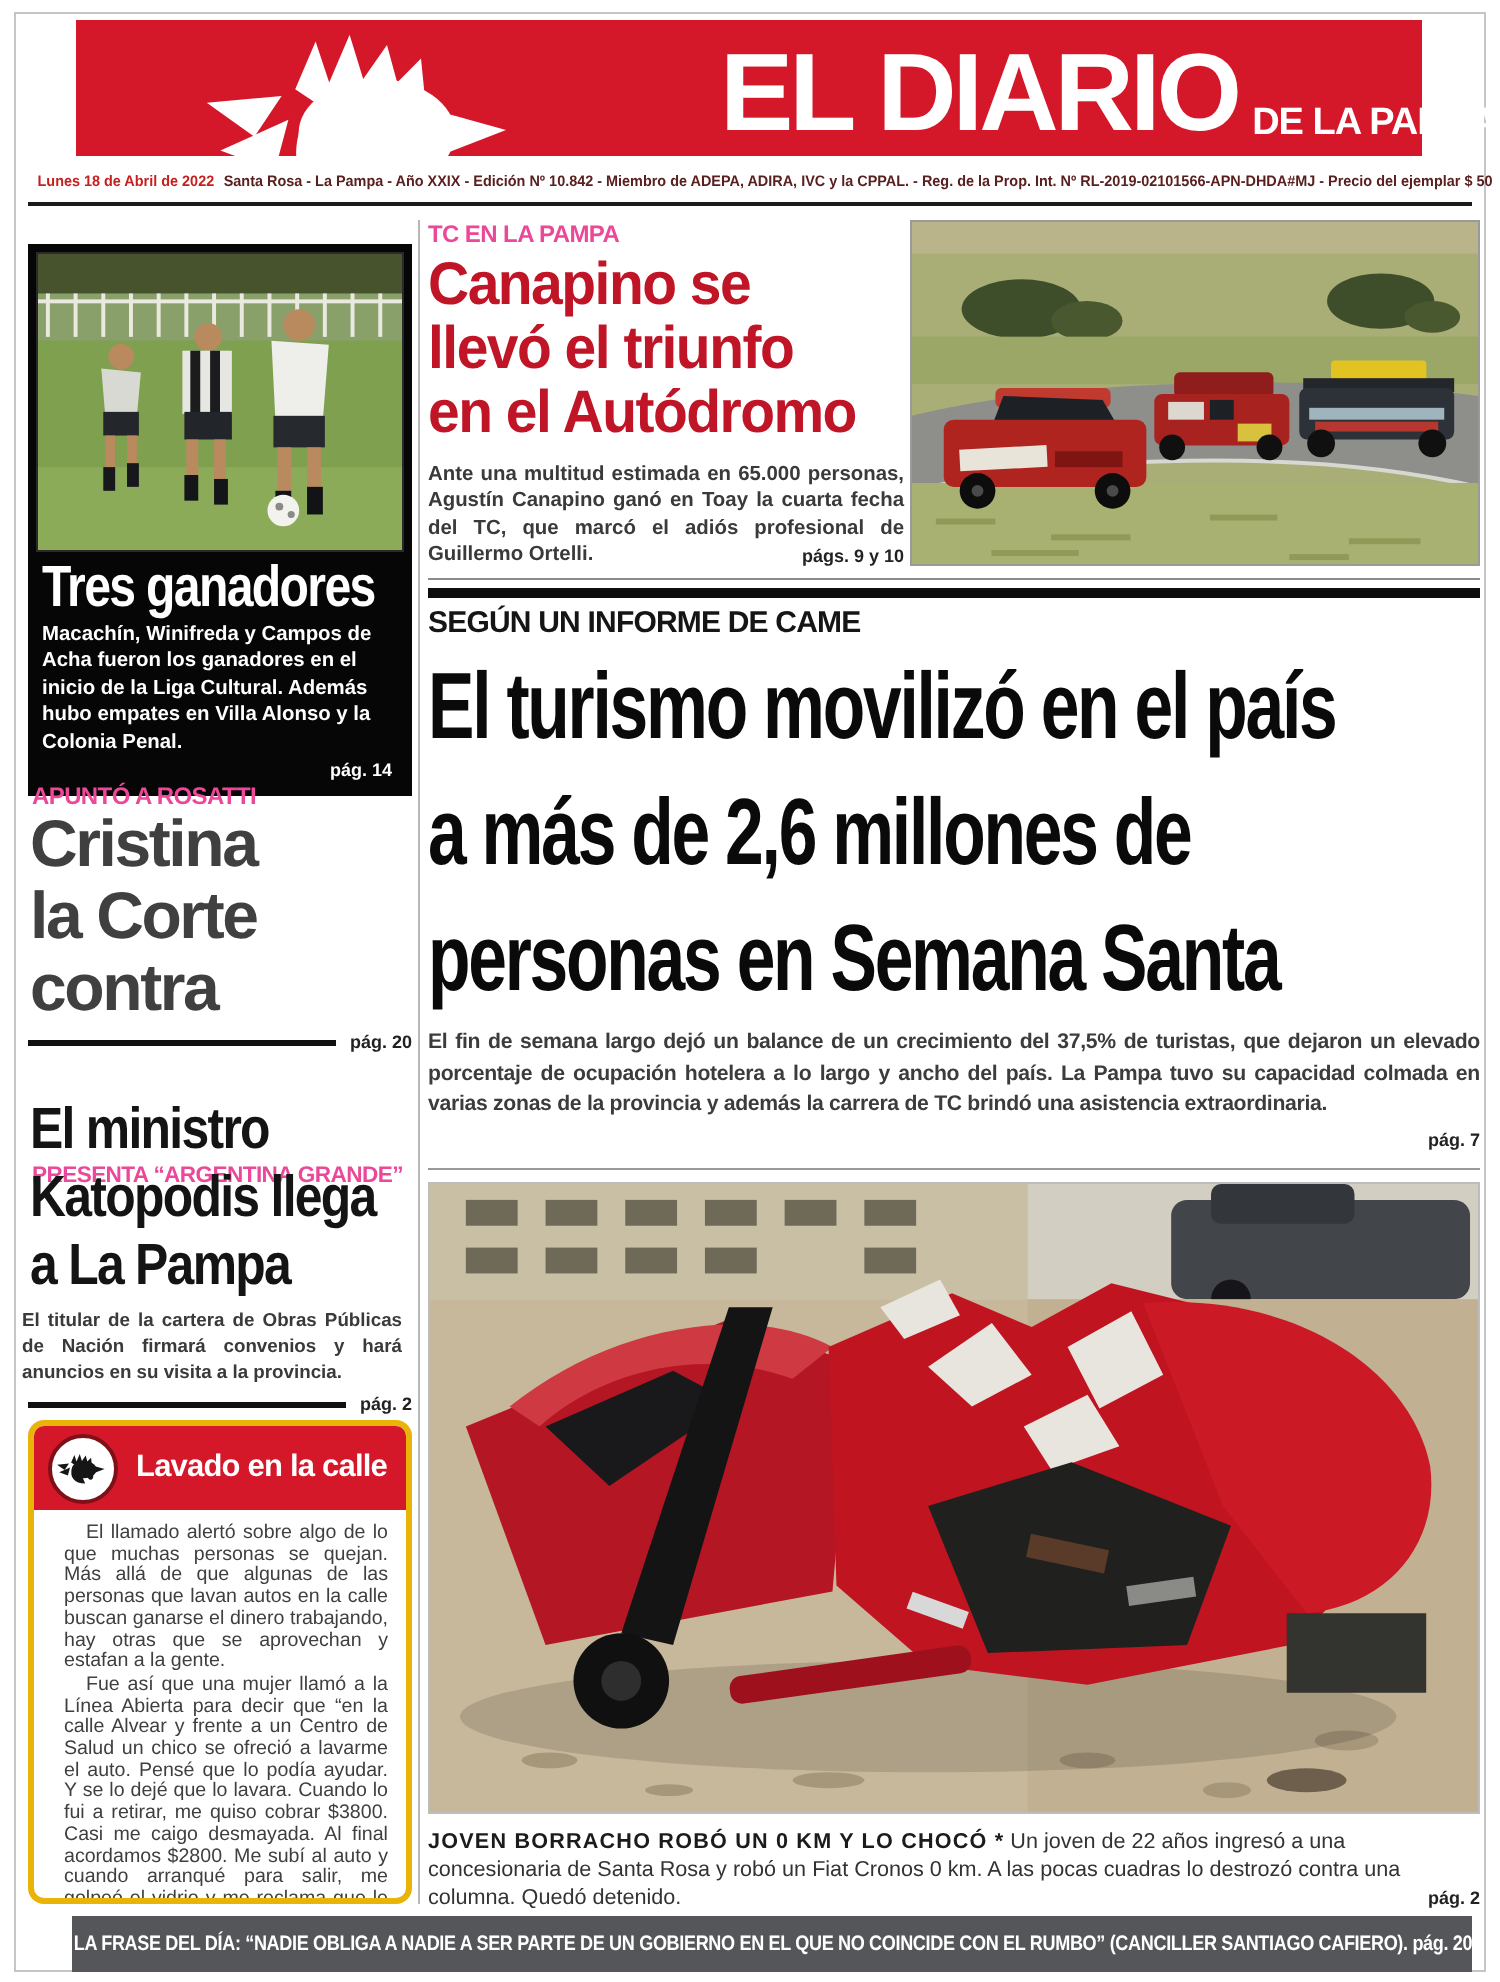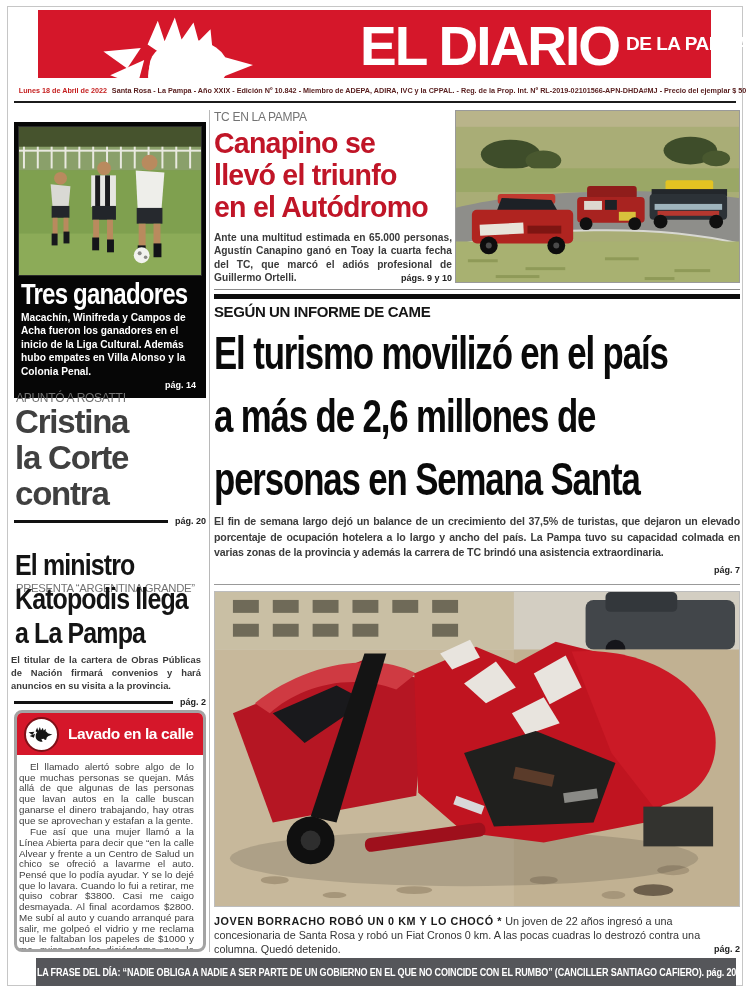--- a/index.html
+++ b/index.html
@@ -6,52 +6,52 @@
   html,body { width:750px; height:991px; background:#ffffff; font-family:"Liberation Sans", sans-serif; position:relative; overflow:hidden; }
   .abs { position:absolute; }
 
   .frame { position:absolute; left:7px; top:6px; right:7px; bottom:5px; border:1px solid #c6c6c6; }
 
   
   .banner { left:38px; top:10px; width:673px; height:68px; background:#d5172a; }
   .rooster-logo { position:absolute; left:62px; top:4px; width:170px; height:62px; }
   .mast-text { position:absolute; left:322px; top:6px; height:58px; display:flex; align-items:flex-end; }
   .mast-title { color:#fff; font-weight:bold; font-size:55px; line-height:56px; letter-spacing:-2px; white-space:nowrap; }
-  .mast-sub { color:#fff; font-weight:bold; font-size:19px; line-height:22px; margin-left:7px; margin-bottom:19px; white-space:nowrap; letter-spacing:-0.5px; }
+  .mast-sub { color:#fff; font-weight:bold; font-size:19px; line-height:22px; margin-left:7px; margin-bottom:1px; white-space:nowrap; letter-spacing:-0.5px; }
 
   .dateline { left:0; top:86px; width:750px; text-align:center; font-size:7.6px; font-weight:bold; color:#5a2020; white-space:nowrap; transform:scaleX(0.95); transform-origin:center; }
   .dateline .d { color:#c51f1f; margin-right:5px; }
   .top-rule { left:14px; top:101px; width:722px; height:2px; background:#1b1b1b; }
 
   
   .black-box { left:14px; top:110px; width:192px; height:276px; background:#060606; padding:4px 4px 0 4px;margin-top:12px; }
   .soccer-photo { width:100%; height:150px; display:block; border:1px solid #2a2a2a; }
   .tres-title { color:#fff; font-weight:bold; font-size:29px; line-height:31px; white-space:nowrap; transform:scaleX(0.83); transform-origin:left top; margin:3px 0 1px 3px; letter-spacing:-1px; }
   .tres-body { color:#fff; font-weight:bold; font-size:10.2px; line-height:13.4px; margin:1px 4px 0 3px; }
   .tres-page { color:#fff; font-weight:bold; font-size:9px; text-align:right; margin:2px 6px 0 0; }
 
-  .kicker { font-weight:normal; color:#737373; font-size:12px; letter-spacing:-0.3px; white-space:nowrap; }
+  .kicker { font-weight:bold; color:#ec4899; font-size:12px; letter-spacing:-0.3px; white-space:nowrap; }
   .k-small { font-size:11.3px; }
 
   .cristina-hl { left:15px; top:404px; }
   .cristina-hl .line { font-weight:bold; color:#404040; font-size:33px; line-height:36px; letter-spacing:-1.2px; white-space:nowrap; }
 
   .rule-row { display:flex; align-items:center; width:192px; }
   .rule-row .bar { flex:1; height:3px; background:#111; margin-right:7px; }
   .pageref { font-size:9px; font-weight:bold; color:#222; white-space:nowrap; }
 
   .kato-hl { left:15px; top:548px; }
   .kato-hl .line { font-weight:bold; color:#141414; font-size:29px; line-height:34px; letter-spacing:-1px; white-space:nowrap; transform:scaleX(0.86); transform-origin:left top; }
   .kato-body { left:11px; top:654px; width:190px; font-size:9.4px; font-weight:bold; color:#3a3a3a; line-height:12.8px; text-align:justify; }
 
-  .red-box { left:14px; top:710px; width:192px; height:242px; border:3px solid #a3a3a3; border-radius:8px; background:#fff; overflow:hidden; }
+  .red-box { left:14px; top:710px; width:192px; height:242px; border:3px solid #eab308; border-radius:8px; background:#fff; overflow:hidden; }
   .red-box-head { height:42px; background:#d5172a; display:flex; align-items:center; }
   .rb-circle { width:35px; height:35px; border-radius:50%; background:#fff; border:2px solid #801018; margin-left:7px; flex:0 0 auto; display:flex; align-items:center; justify-content:center; }
   .rb-title { color:#fff; font-weight:bold; font-size:15.5px; margin-left:9px; letter-spacing:-0.4px; white-space:nowrap; }
-  .rb-body { padding:7px 9px 0 2px; font-size:9.8px; line-height:10.7px; color:#3f3f3f; text-align:justify; }
+  .rb-body { padding:7px 9px 0 15px; font-size:9.8px; line-height:10.7px; color:#3f3f3f; text-align:justify; }
   .rb-body p { text-indent:11px; margin-bottom:1px; }
 
   .v-divider { left:209px; top:110px; width:1px; height:842px; background:#b8b8b8; }
 
   
   .tc-kicker { left:214px; top:110px; }
   .tc-hl { left:214px; top:127px; }
   .tc-hl .line { font-weight:bold; color:#c01527; font-size:30px; line-height:32px; letter-spacing:-0.8px; white-space:nowrap; transform:scaleX(0.95); transform-origin:left top; }
   .tc-body { left:214px; top:231px; width:238px; font-size:10.2px; font-weight:bold; color:#3a3a3a; line-height:13.4px; text-align:justify; }
   .tc-page { left:214px; top:273px; width:238px; text-align:right; }

